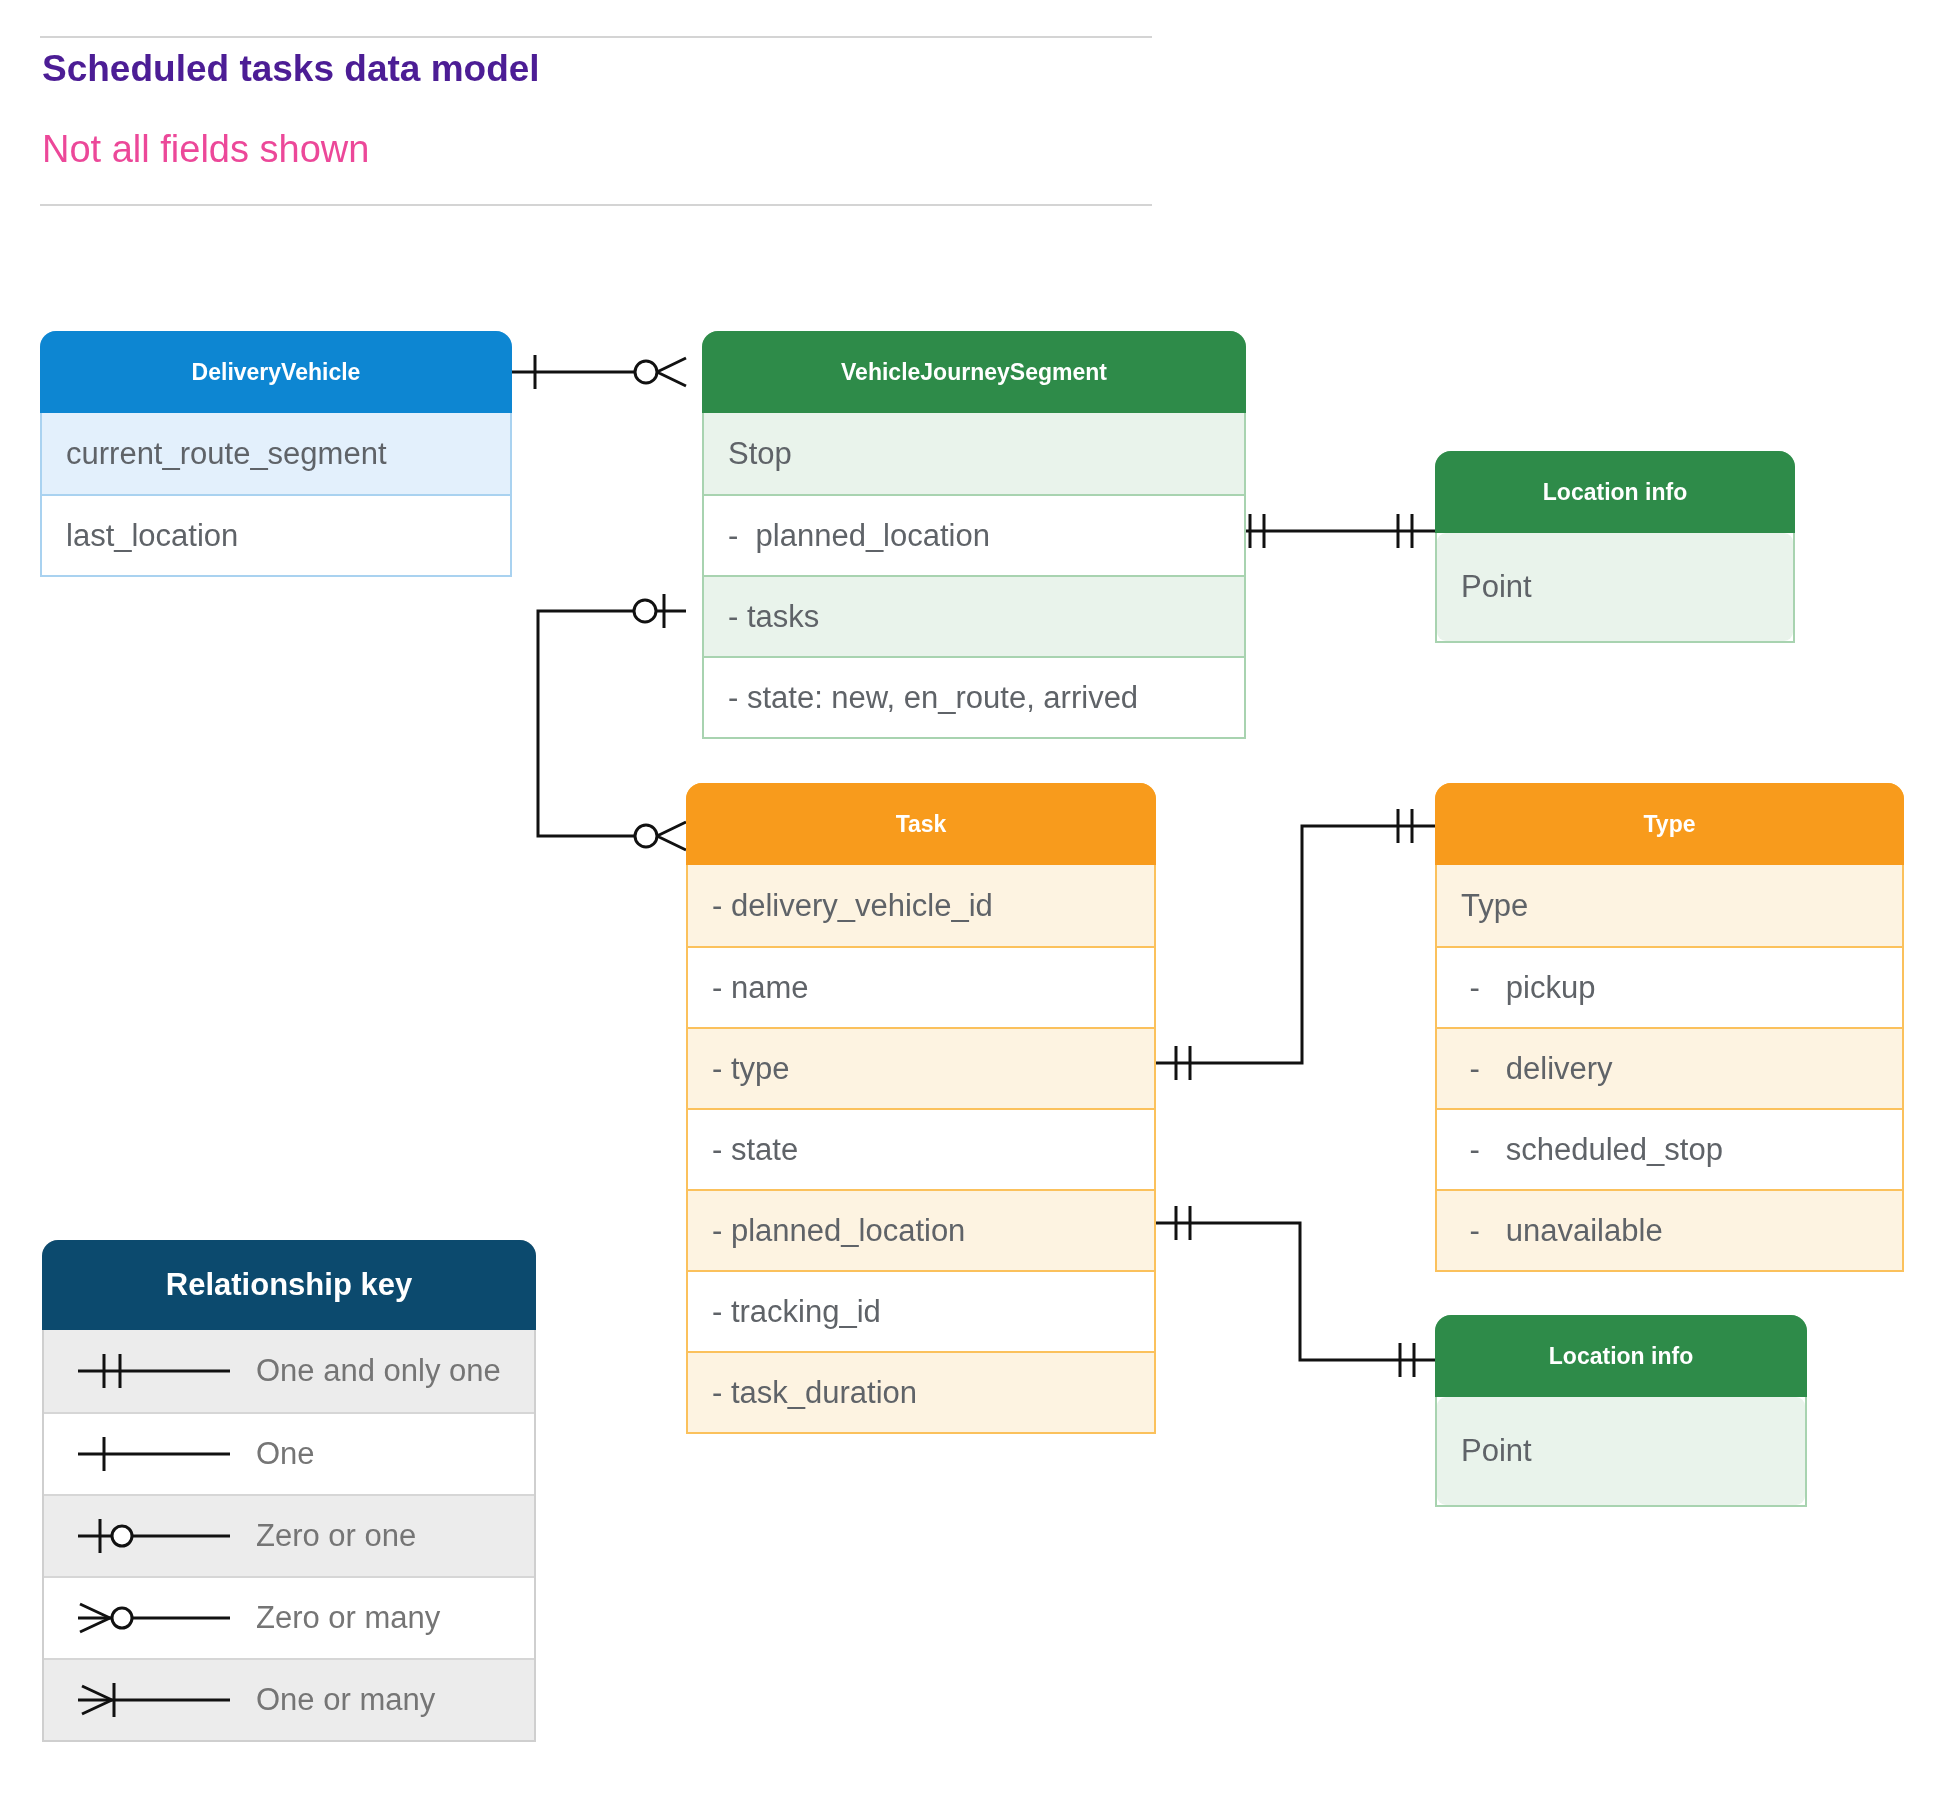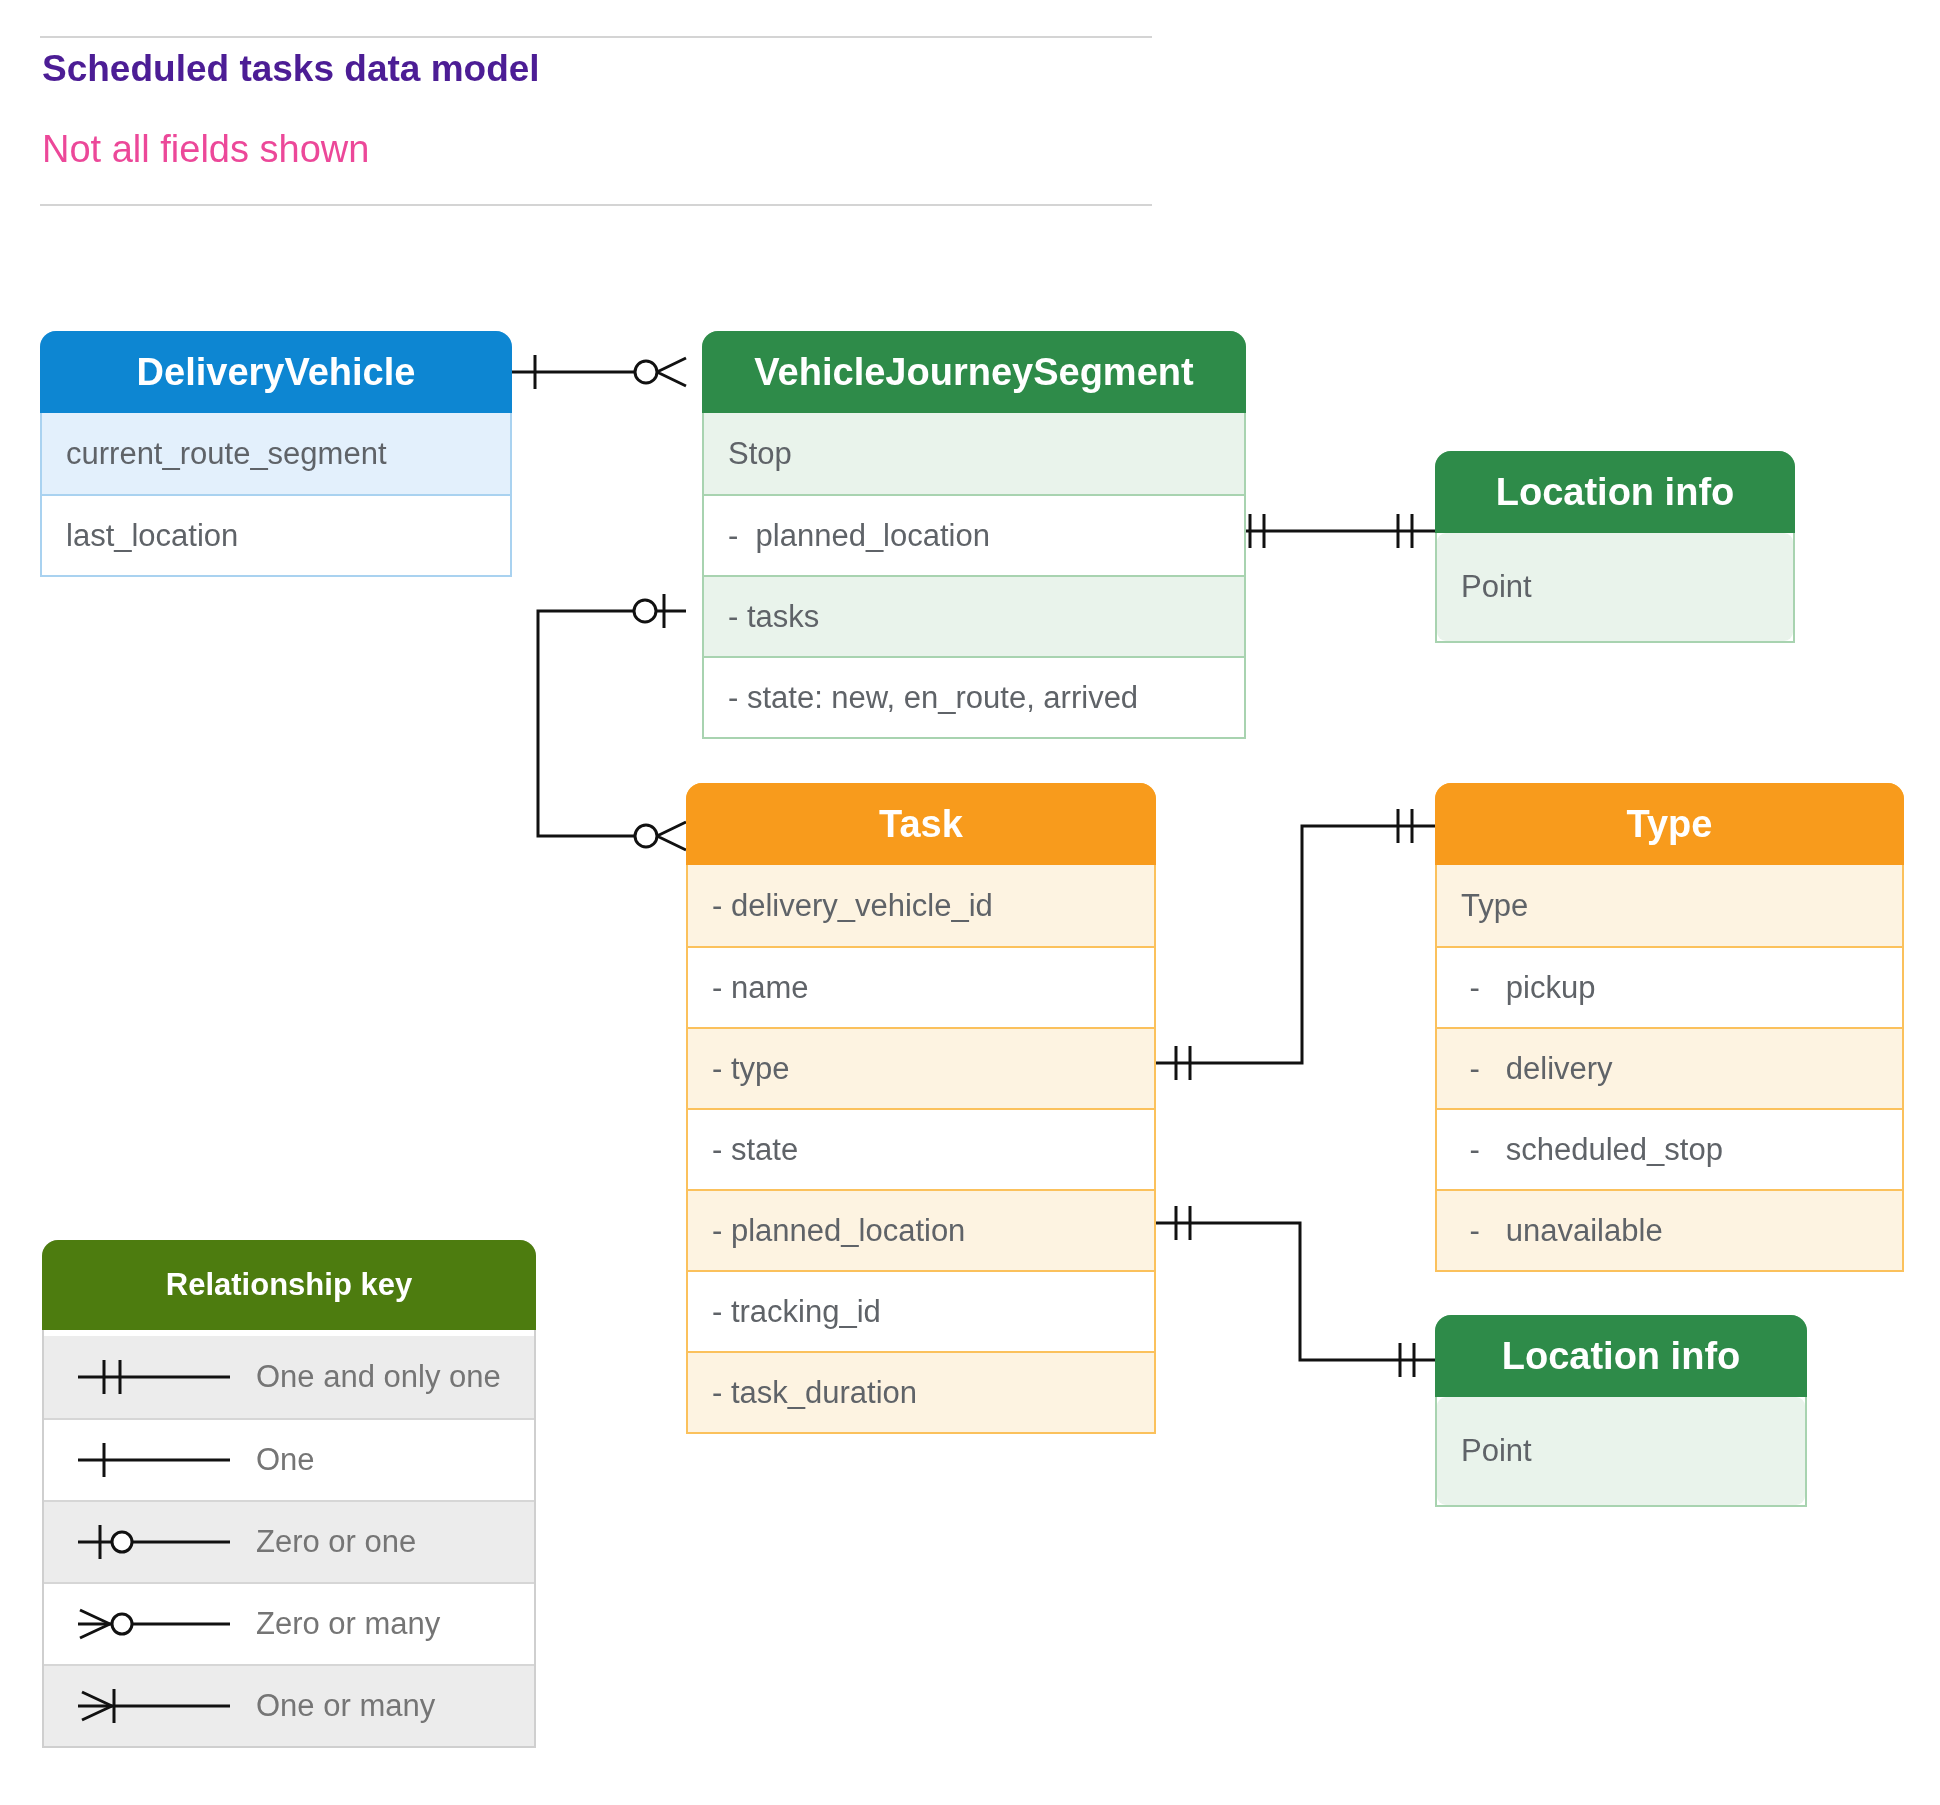--- a/index.html
+++ b/index.html
@@ -16,33 +16,33 @@
   .connectors { position:absolute; left:0; top:0; pointer-events:none; }
   .connectors path, .connectors line { stroke:#111111; stroke-width:3; fill:none; }
   .connectors circle { stroke:#111111; stroke-width:3; fill:#ffffff; }
 
   .entity { position:absolute; border:2px solid var(--bdr); border-radius:16px 16px 0 0; background:#ffffff; box-sizing:content-box; }
   .theme-blue   { --hdr:#0d86d2; --light:#e3f0fc; --bdr:#a9d2f0; }
   .theme-green  { --hdr:#2e8b49; --light:#e9f3eb; --bdr:#a8d3b0; }
   .theme-orange { --hdr:#f89b1c; --light:#fdf3e1; --bdr:#fbc15c; }
 
   .entity-header { height:82px; margin:-2px -2px 0 -2px; border-radius:16px 16px 0 0;
-                   background:var(--hdr); color:#ffffff; font-weight:bold; font-size:38px;
+                   background:var(--hdr); color:#ffffff; font-weight:bold; font-size:23px;
                    display:flex; align-items:center; justify-content:center; }
   .entity-row { height:81px; box-sizing:border-box; display:flex; align-items:center;
                 padding-left:24px; font-size:31px; color:#5f6368; white-space:pre;
                 border-top:2px solid var(--bdr); background:#ffffff; }
   .entity-header + .entity-row { border-top:none; }
   .entity-row.shaded { background:var(--light); }
   .entity-row.tall { height:108px;border-radius:9px; }
 
   .legend { position:absolute; left:42px; top:1240px; width:490px; border:2px solid #cfcfcf;
             border-radius:16px 16px 0 0; background:#ffffff; }
-  .legend-header { height:90px; margin:-2px -2px 6px -2px; border-radius:16px 16px 0 0;
-                   background:#4d7c0f; color:#ffffff; font-size:31px; font-weight:bold;
+  .legend-header { height:90px; margin:-2px -2px 0 -2px; border-radius:16px 16px 0 0;
+                   background:#0c4a6e; color:#ffffff; font-size:31px; font-weight:bold;
                    display:flex; align-items:center; justify-content:center; }
   .legend-row { height:82px; box-sizing:border-box; display:flex; align-items:center;
                 border-top:2px solid #d6d6d6; padding-left:30px; background:#ffffff; }
   .legend-header + .legend-row { border-top:none; }
   .legend-row.shaded { background:#ececec; }
   .legend-row svg { width:160px; height:44px; flex:none; }
   .legend-row svg path, .legend-row svg line { stroke:#111111; stroke-width:3; fill:none; }
   .legend-row svg circle { stroke:#111111; stroke-width:3; fill:#ffffff; }
   .legend-label { margin-left:22px; font-size:31px; color:#757575; white-space:pre; }
 </style>

